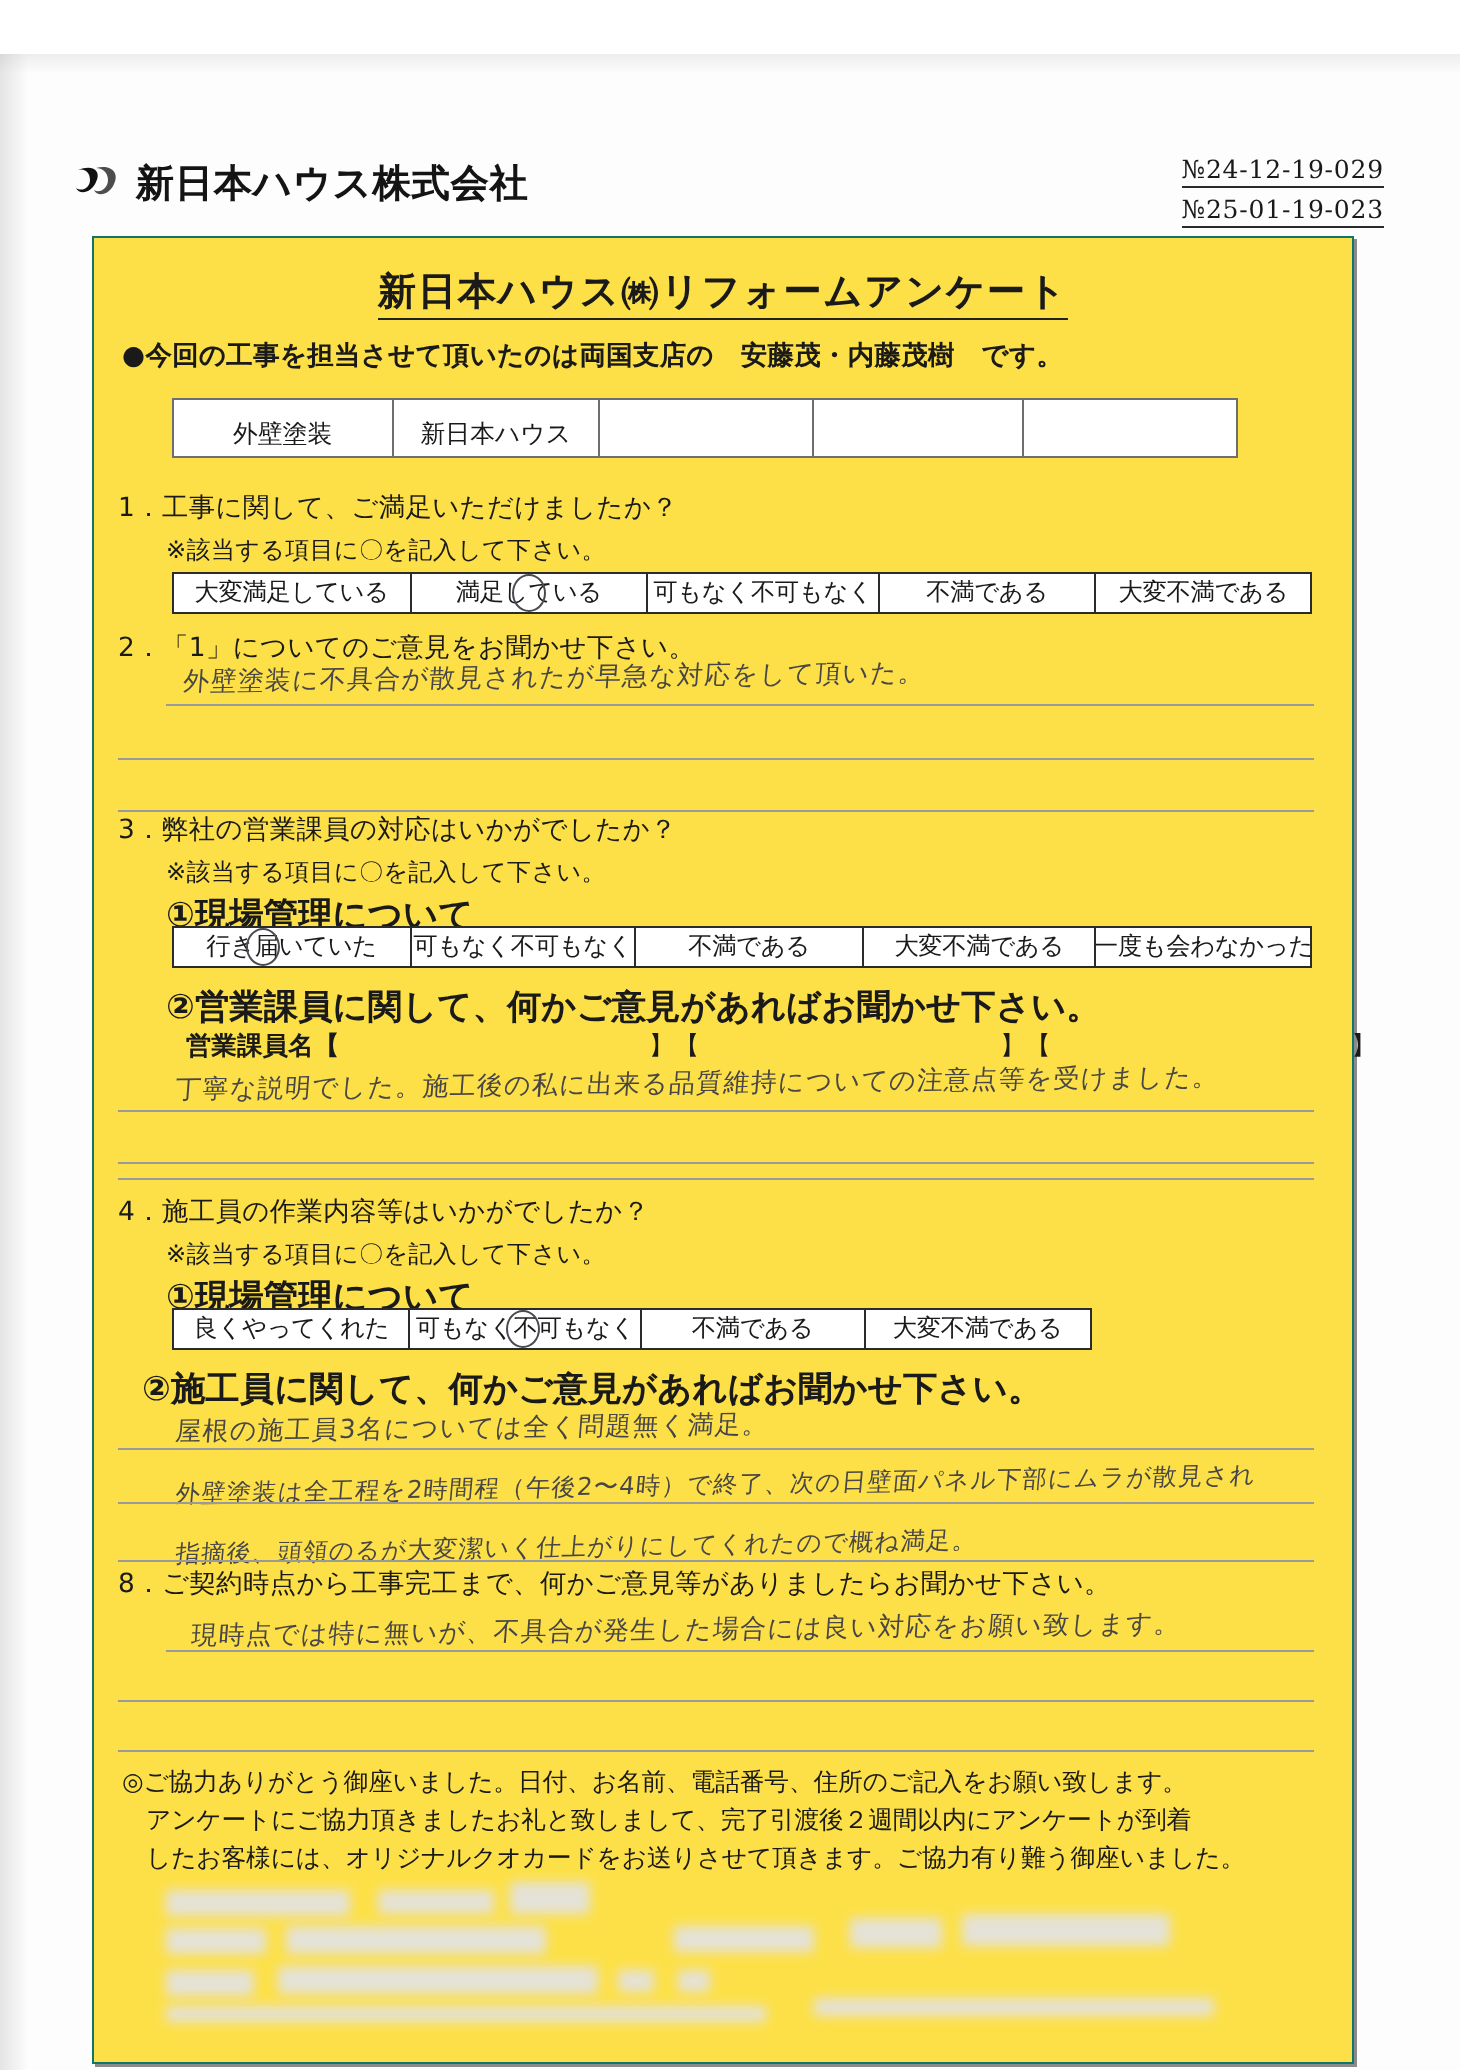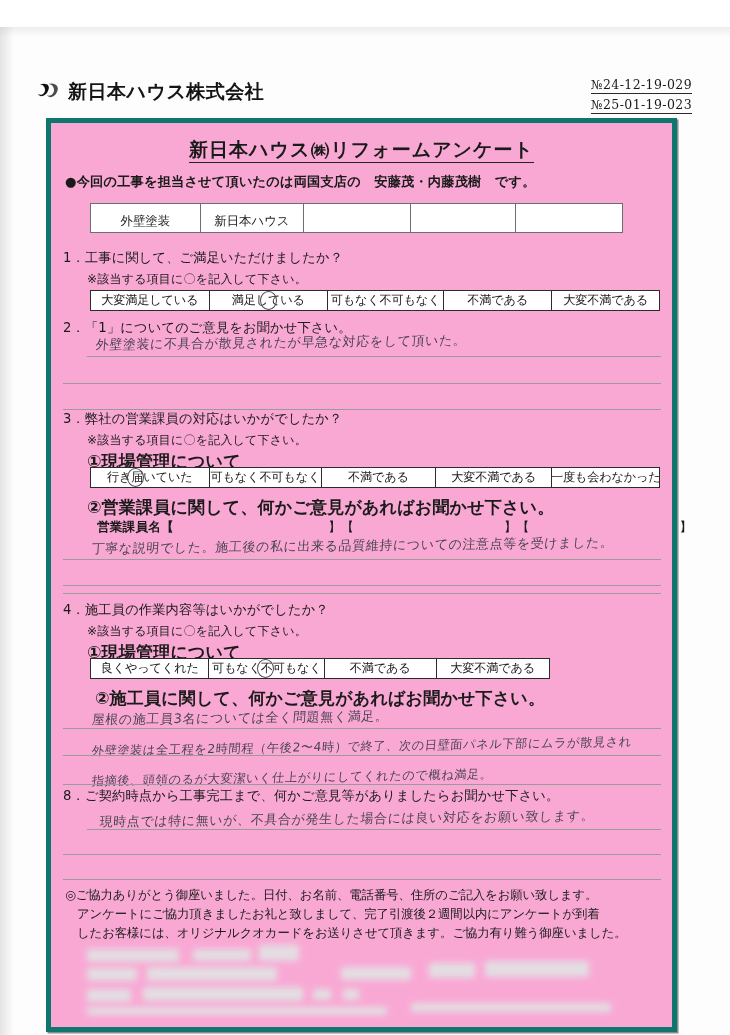--- a/index.html
+++ b/index.html
@@ -47,23 +47,23 @@
     padding-bottom: 1px;
     margin-bottom: 3px;
     white-space: nowrap;
   }
 
   
   .frame {
     position: absolute;
     left: 46px; top: 91px;
     width: 631px; height: 914px;
-    border: 5px solid #0f766e;
+    border: 1px solid #0f766e;
     box-shadow: 1.5px 1.5px 0 0 #8a8a8a;
-    background: #f9a8d4;
+    background: #fde047;
     text-decoration: underline;
   }
 
   .title {
     position: absolute; left: 0; right: 0; top: 14px;
     text-align: center;
     font-size: 19px; font-weight: bold;
     letter-spacing: 1px;
   }
   .title span {
@@ -321,21 +321,21 @@
         <span class="circle-mark" style="left:48px; top:0px;"></span>
       </div>
       <div class="opt-cell" style="width:112px;">
         <span>不満である</span>
       </div>
       <div class="opt-cell" style="width:113px;">
         <span>大変不満である</span>
       </div>
     </div>
 
-    <div class="sub" style="left:44px; top:564px;text-align:right;">②施工員に関して、何かご意見があればお聞かせ下さい。</div>
+    <div class="sub" style="left:24px; top:564px;text-align:right;">②施工員に関して、何かご意見があればお聞かせ下さい。</div>
 
     <div class="hand" style="left:40px; top:588px;">屋根の施工員3名については全く問題無く満足。</div>
     <div class="rule" style="left:12px; top:605px; width:598px;"></div>
 
     <div class="hand small tilt2" style="left:40px; top:620px;">外壁塗装は全工程を2時間程（午後2〜4時）で終了、次の日壁面パネル下部にムラが散見され</div>
     <div class="rule" style="left:12px; top:632px; width:598px;"></div>
 
     <div class="hand small tilt2" style="left:40px; top:650px;">指摘後、頭領のるが大変潔いく仕上がりにしてくれたので概ね満足。</div>
     <div class="rule" style="left:12px; top:661px; width:598px;"></div>
 

